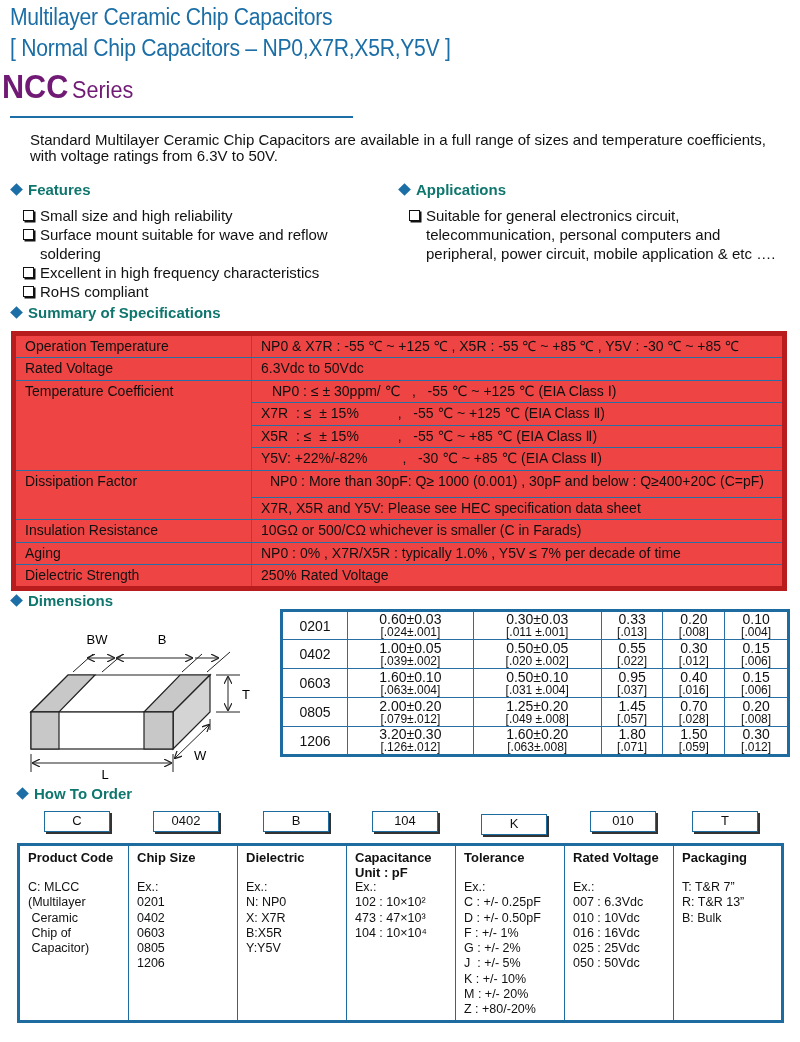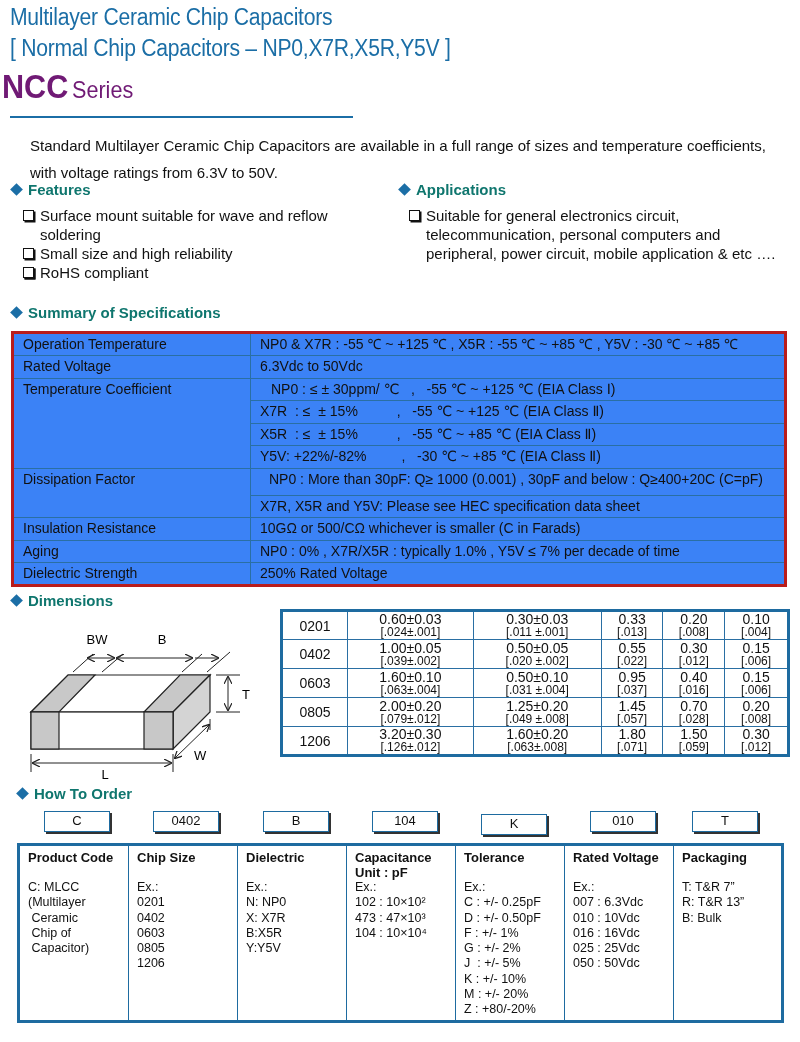--- a/index.html
+++ b/index.html
@@ -3,29 +3,29 @@
 <meta charset="utf-8">
 <style>
   * { box-sizing: border-box; margin: 0; padding: 0; }
   body { width: 800px; height: 1042px; background: #ffffff; font-family: "Liberation Sans", sans-serif; color: #111; position: relative; overflow: hidden; }
   .title1 { position: absolute; left: 10px; top: 4px; font-size: 23px; color: #1b6ea6; letter-spacing: -0.3px; transform: scaleX(0.92); transform-origin: left; white-space: nowrap; }
   .title2 { position: absolute; left: 10px; top: 35px; font-size: 23px; color: #1b6ea6; letter-spacing: -0.3px; transform: scaleX(0.92); transform-origin: left; white-space: nowrap; }
   .series { position: absolute; left: 2px; top: 67px; color: #701a75; white-space: nowrap; }
   .series .big { font-size: 34px; font-weight: bold; transform: scaleX(0.9); display: inline-block; transform-origin: left; }
   .series .small { font-size: 24px; margin-left: -8px; display:inline-block; transform: scaleX(0.9); transform-origin: left; }
   .rule { position: absolute; left: 10px; top: 116px; width: 343px; height: 2px; background: #1b6ea6; }
-  .intro { position: absolute; left: 30px; top: 132px; width: 760px; font-size: 15px; line-height: 27px; }
+  .intro { position: absolute; left: 30px; top: 132px; width: 760px; font-size: 15px; line-height: 16px; }
   .sec-head { position: absolute; font-size: 15px; font-weight: bold; color: #0f766e; white-space: nowrap; }
   .sec-head .dia { display: inline-block; width: 9px; height: 9px; background: #1b6ea6; transform: rotate(45deg); margin-right: 7px; margin-left: 2px; position: relative; top: -1px; }
   .bul { position: absolute; font-size: 15px; line-height: 19px; }
   .bul .item { position: relative; padding-left: 18px; }
   .bul .box { position: absolute; left: 1px; top: 4px; width: 11px; height: 11px; border: 1.5px solid #111; box-shadow: 1.5px 1.5px 0 #111; }
 
   
-  .spec { position: absolute; left: 11px; top: 331px; width: 776px; border: 3px solid #b91c1c; background: #3b82f6; border-collapse: collapse; font-size: 14px; }
+  .spec { position: absolute; left: 11px; top: 331px; width: 776px; border: 5px solid #b91c1c; background: #ef4444; border-collapse: collapse; font-size: 14px; }
   .spec td { border: 1px solid #2a6fa3; padding: 0 9px; height: 22.5px; vertical-align: top; line-height: 21px; white-space: nowrap; }
   .spec td.lab { width: 238px; }
   .spec td.dbl { height: 27px; padding-left: 18px; }
 
   
   .diagram { position: absolute; left: 20px; top: 612px; width: 230px; height: 170px; }
   .dim-table { position: absolute; left: 280px; top: 609px; width: 510px; border: 3px solid #1e6ba0; border-collapse: collapse; font-size: 14px; text-align: center; }
   .dim-table th { font-weight: normal; border: 1px solid #2a6fa3; height: 22px; font-size: 14px; }
   .dim-table td { border: 1px solid #2a6fa3; height: 29px; line-height: 13px; font-size: 14px; padding-top: 1px; }
   .dim-table td .sub { font-size: 12px; display: block; }
@@ -50,23 +50,23 @@
   <span class="small">Series</span>
 </div>
 <div class="rule"></div>
 
 <div class="intro">Standard Multilayer Ceramic Chip Capacitors are available in a full range of sizes and temperature coefficients, with voltage ratings from 6.3V to 50V.</div>
 
 <div class="sec-head" style="left:10px; top:181px;">
   <span class="dia"></span><span>Features</span>
 </div>
 <div class="bul" style="left:22px; top:206px; width:340px;">
+  <div class="item"><span class="box"></span><span>Small size and high reliability</span></div>
   <div class="item"><span class="box"></span><span>Surface mount suitable for wave and reflow soldering</span></div>
-  <div class="item"><span class="box"></span><span>Small size and high reliability</span></div>
-  <div class="item"><span class="box"></span></div>
+  <div class="item"><span class="box"></span><span>Excellent in high frequency characteristics</span></div>
   <div class="item"><span class="box"></span><span>RoHS compliant</span></div>
 </div>
 
 <div class="sec-head" style="left:398px; top:181px;">
   <span class="dia"></span><span>Applications</span>
 </div>
 <div class="bul" style="left:408px; top:206px; width:385px;">
   <div class="item"><span class="box"></span><span>Suitable for general electronics circuit, telecommunication, personal computers and peripheral, power circuit, mobile application &amp; etc ….</span></div>
 </div>
 

